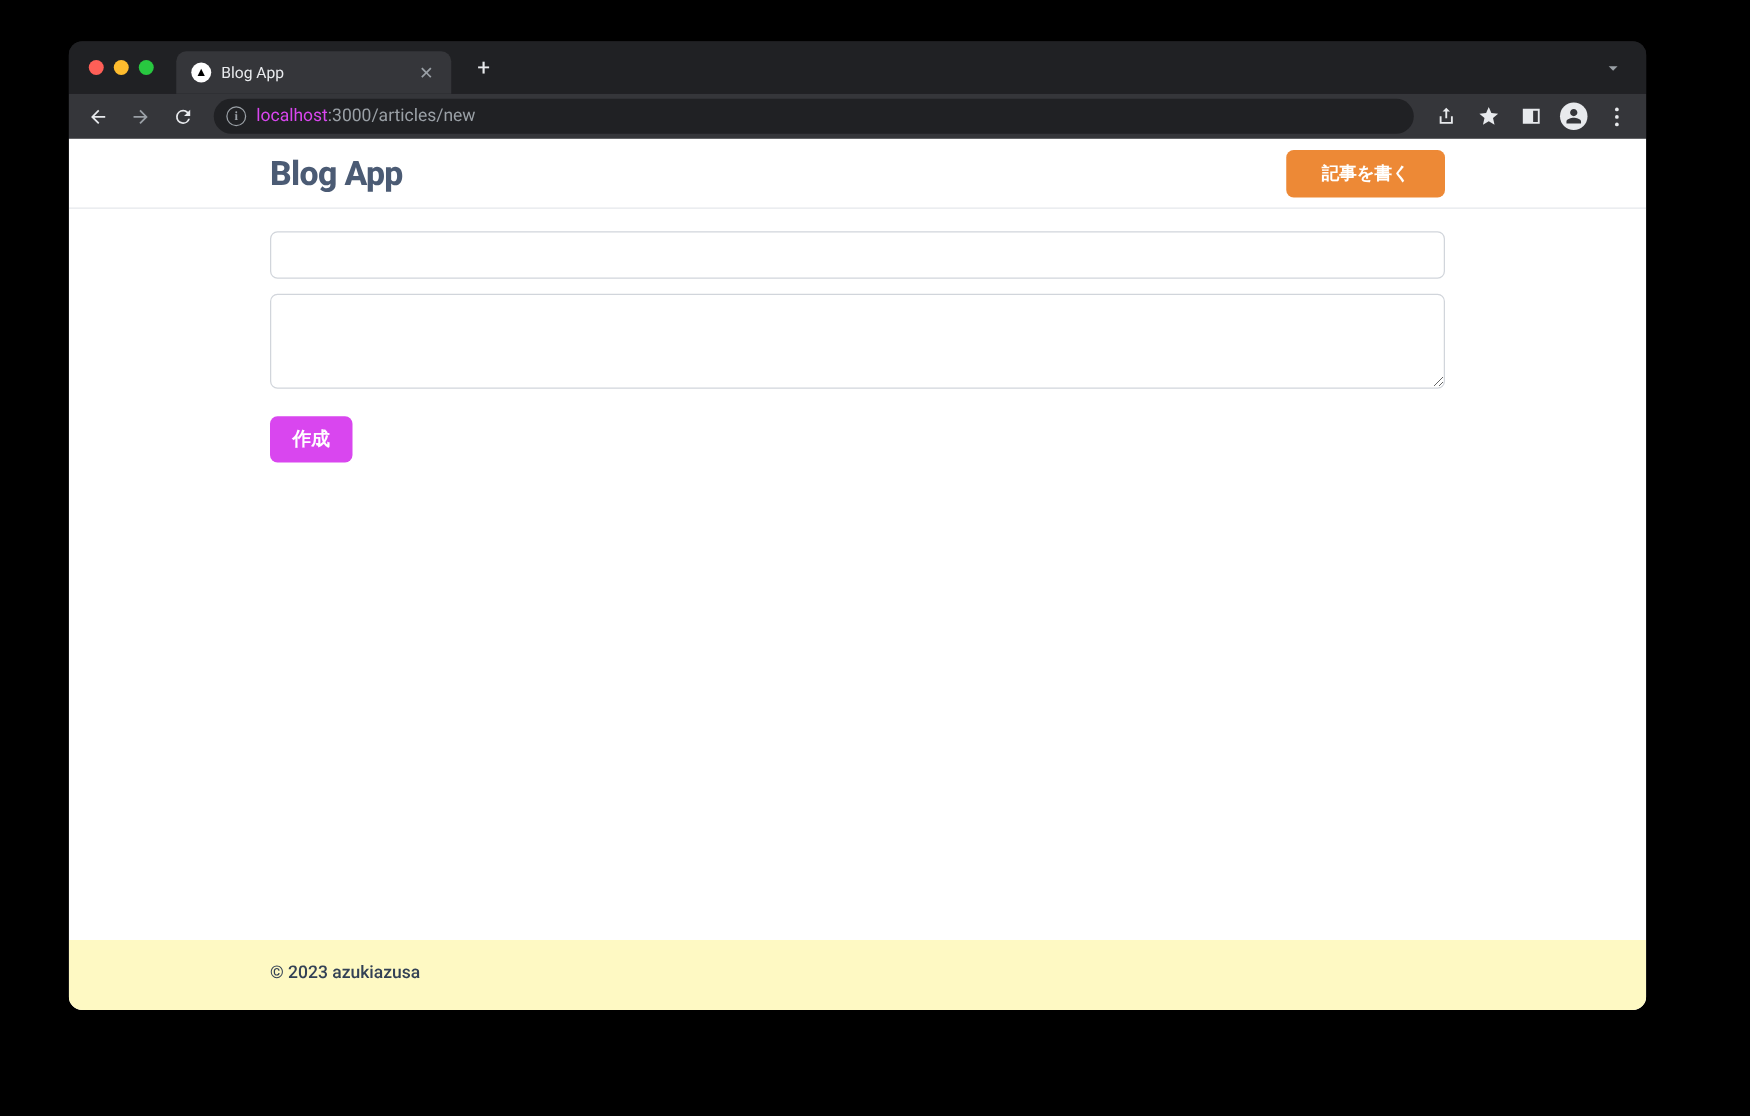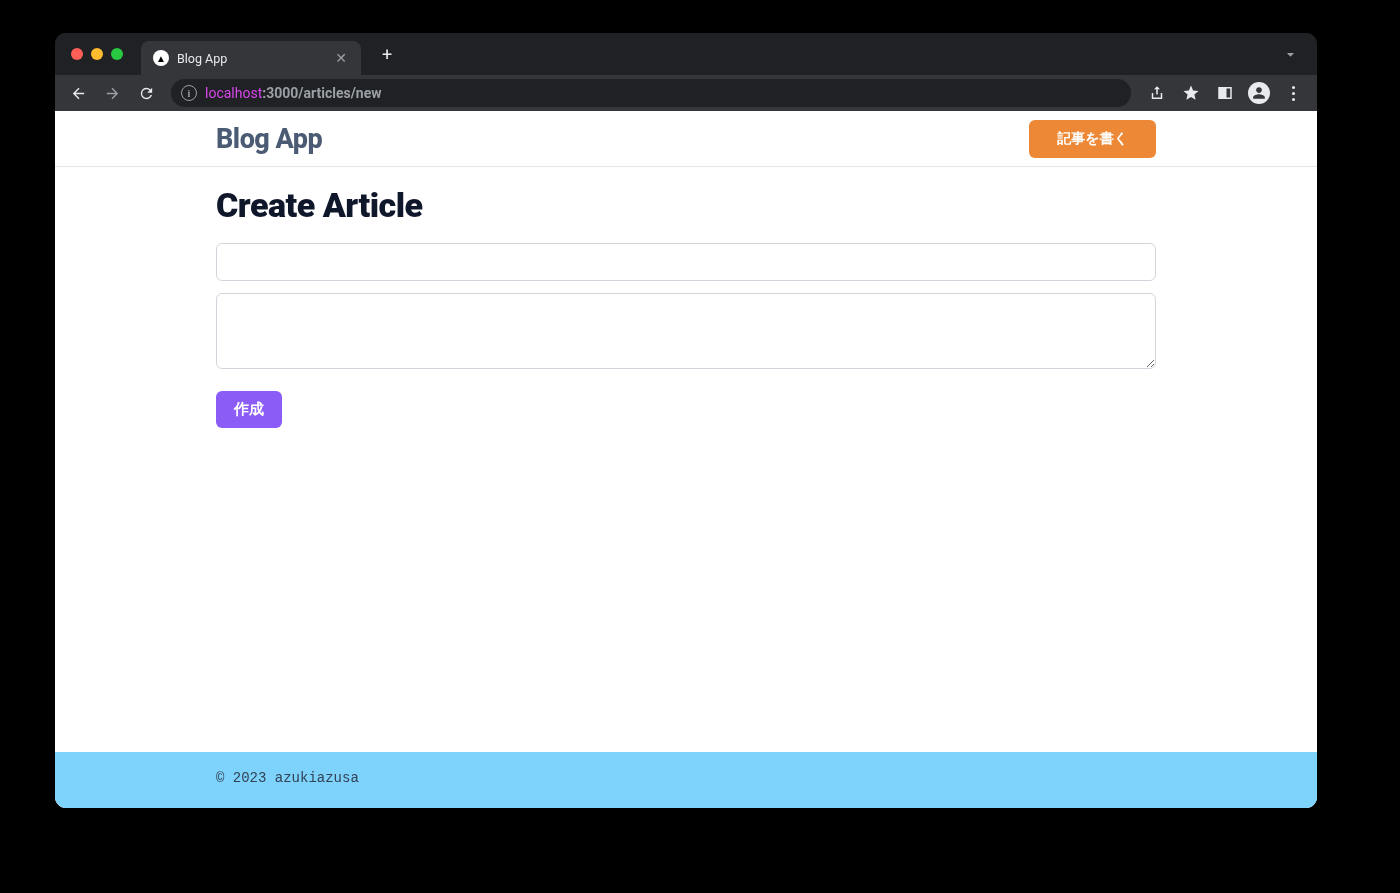--- a/index.html
+++ b/index.html
@@ -146,21 +146,21 @@
       border: 1.5px solid #9aa0a6;
       border-radius: 50%;
       display: flex;
       align-items: center;
       justify-content: center;
       font-size: 10px;
       font-weight: bold;
       font-family: Georgia, serif;
     }
     .url-host { color: #d946ef; }
-    .url-rest { color: #9aa0a6; font-weight: bold; }
+    .url-rest { color: #9aa0a6; }
     .toolbar-right {
       display: flex;
       align-items: center;
       gap: 2px;
     }
     .toolbar-right .nav-btn { width: 32px; }
     .toolbar-right svg { width: 18px; height: 18px; fill: #e8eaed; }
     .avatar-circle {
       width: 22px;
       height: 22px;
@@ -242,34 +242,33 @@
       padding: 9px 12px;
       font-size: 15px;
       margin-bottom: 12px;
       font-family: inherit;
     }
     textarea.form-input {
       height: 76px;
       resize: both;
     }
     .btn-submit {
-      background: #8b5cf6;
+      background: #d946ef;
       color: #fff;
       font-weight: 600;
       font-size: 15px;
       border: none;
       padding: 9px 18px;
       border-radius: 6px;
       cursor: pointer;
       margin-top: 6px;
     }
     .footer {
-      background: #7dd3fc;
+      background: #fef9c3;
       padding: 18px 0 22px;
-      font-family: Liberation Mono, monospace;
     }
     .footer-inner {
       max-width: 960px;
       margin: 0 auto;
       padding: 0 10px;
       color: #334155;
       font-size: 14px;
       font-weight: 500;
     }
   </style>
@@ -355,21 +354,20 @@
   <div class="viewport">
     <div class="app-header">
       <div class="app-header-inner">
         <div class="brand">Blog App</div>
         <button class="btn-primary">記事を書く</button>
       </div>
     </div>
 
     <div class="main">
       <div class="container">
-        <h1 class="page-title">Create Article</h1>
 
         <input type="text" class="form-input" value="" style="">
 
         <textarea class="form-input" value="" style=""></textarea>
 
         <div>
           <button class="btn-submit">作成</button>
         </div>
       </div>
     </div>

